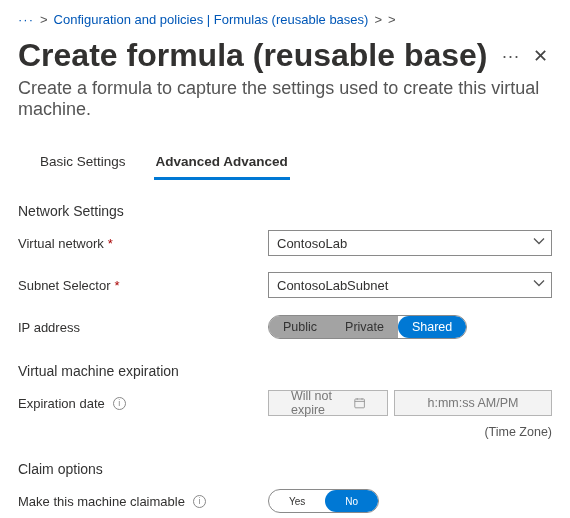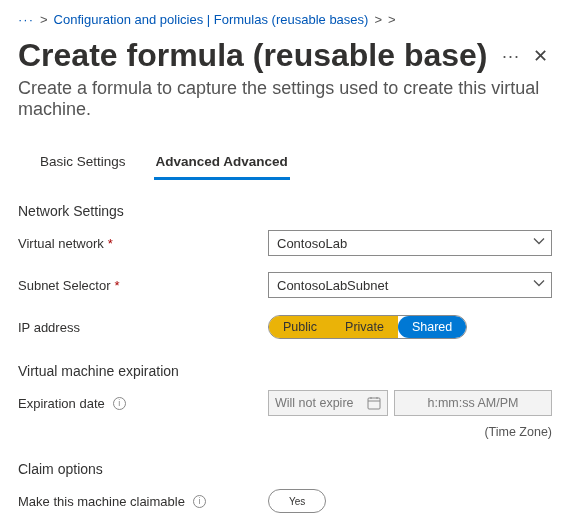--- a/index.html
+++ b/index.html
@@ -18,24 +18,24 @@
 .tab.active { font-weight: 600; border-bottom: 3px solid #0078d4; }
 .seclabel { font-size: 14px; margin-top: 22px; margin-bottom: 10px; color: #333; }
 .row { display: flex; align-items: center; margin-bottom: 14px; min-height: 28px; }
 .row .lab { flex: 0 0 250px; font-size: 13px; display: flex; align-items: center; gap: 4px; }
 .req { color: #a80000; }
 .info { display: inline-flex; width: 13px; height: 13px; border: 1px solid #888; border-radius: 50%; font-size: 9px; align-items: center; justify-content: center; color: #888; margin-left: 4px; }
 .sel { flex: 1; height: 26px; border: 1px solid #8a8a8a; padding: 0 24px 0 8px; font-size: 13px; background: #fff; position: relative; display: flex; align-items: center; cursor: pointer; }
 .sel .chev { position: absolute; right: 6px; top: 50%; transform: translateY(-50%); }
 .chev svg { width: 12px; height: 12px; }
 .seg { display: flex; border: 1px solid #8a8a8a; border-radius: 14px; overflow: hidden; height: 24px; }
-.seg .opt { padding: 0 14px; font-size: 12.5px; display: flex; align-items: center; cursor: pointer; background: #eab308; color: #333; }
+.seg .opt { padding: 0 14px; font-size: 12.5px; display: flex; align-items: center; cursor: pointer; background: #a3a3a3; color: #333; }
 .seg .opt.sel2 { background: #0078d4; color: #fff; border-radius: 12px; }
 .daterow { display: flex; gap: 6px; flex: 1; }
-.datein { flex: 0 0 120px; height: 26px; border: 1px solid #b5b5b5; background: #f3f3f3; display: flex; align-items: center; padding: 0 6px; color: #777; font-size: 12.5px; justify-content: space-between; }
+.datein { flex: 0 0 120px; height: 26px; border: 1px solid #b5b5b5; background: #f3f3f3; display: flex; align-items: center; padding: 0 22px; color: #777; font-size: 12.5px; justify-content: space-between; }
 .timein { flex: 1; height: 26px; border: 1px solid #b5b5b5; background: #f3f3f3; display: flex; align-items: center; padding: 0 18px; color: #777; font-size: 12.5px; justify-content: center; }
 .seg2 { display: flex; border: 1px solid #8a8a8a; border-radius: 14px; overflow: hidden; height: 24px; }
 .seg2 .opt { padding: 0 20px; font-size: 10px; display: flex; align-items: center; cursor: pointer; }
 .seg2 .opt.sel2 { background: #0078d4; color: #fff; border-radius: 12px; }
 .tzone { text-align: right; font-size: 12.5px; color: #555; margin-top: -6px; margin-bottom: 10px; }
 .cal { width: 14px; height: 14px; }
 </style>
 </head>
 <body>
 
@@ -125,17 +125,18 @@
 <div class="seclabel">Claim options</div>
 
 <div class="row">
   <div class="lab">
     <span>Make this machine claimable</span>
     <span class="info">i</span>
   </div>
   <div>
     <div class="seg2">
       <div class="opt">Yes</div>
+      <div class="opt sel2">No</div>
     </div>
   </div>
 </div>
 
 <div class="seclabel">Automation</div>
 
 </body></html>

